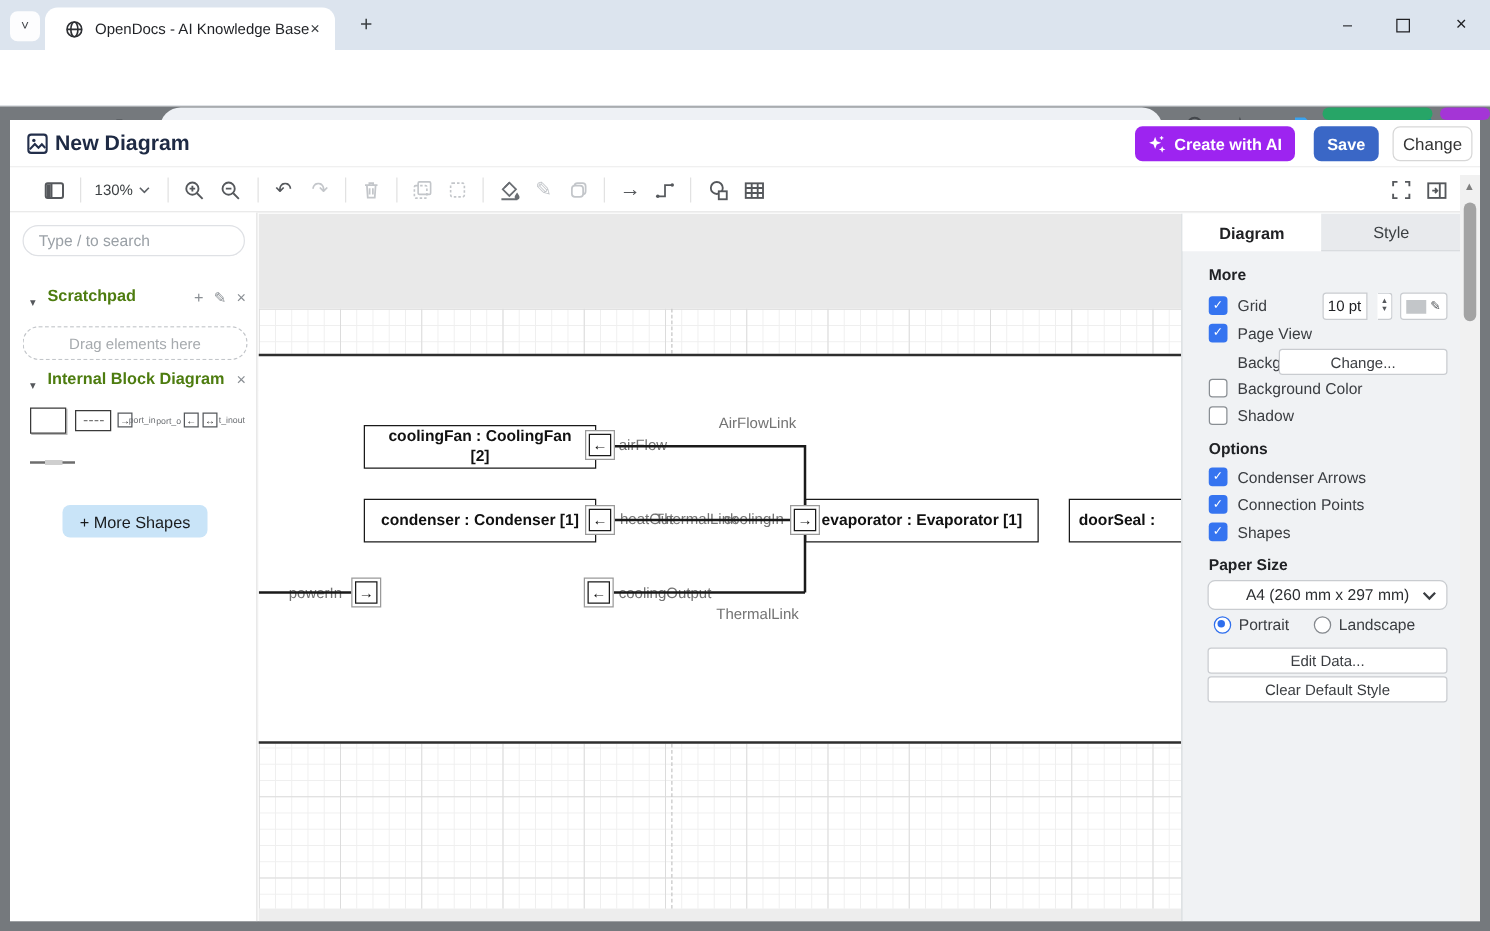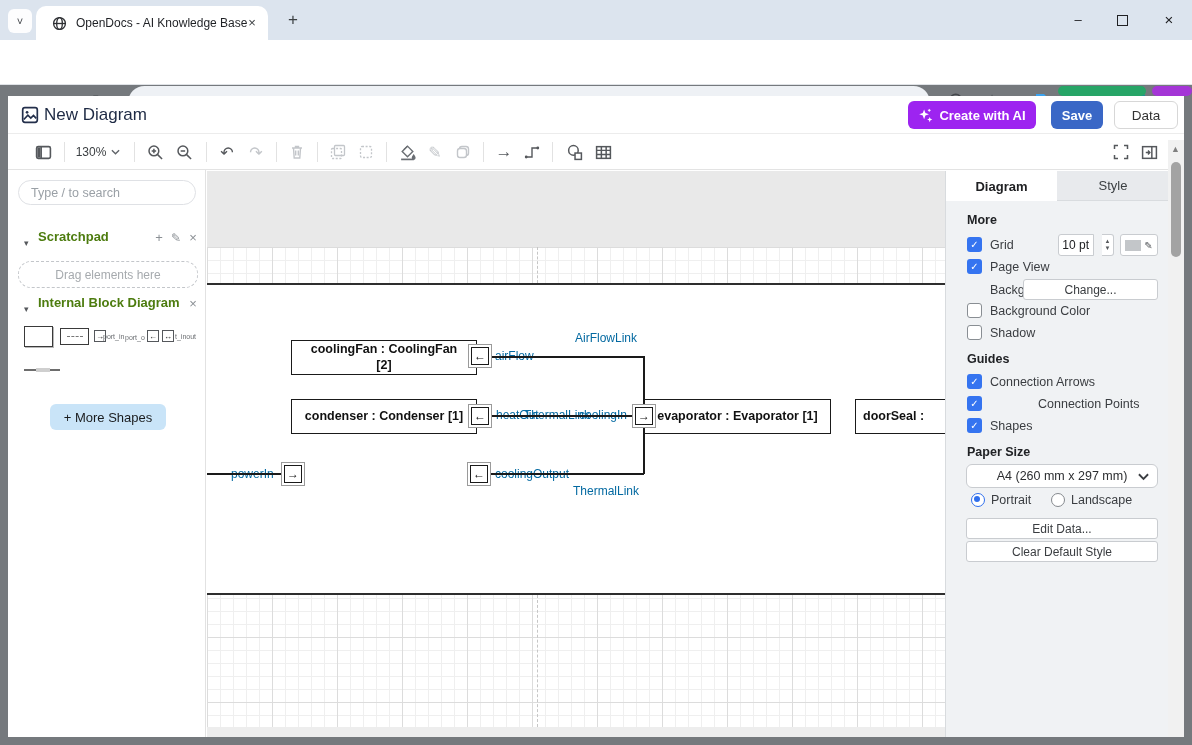--- a/index.html
+++ b/index.html
@@ -25,21 +25,21 @@
   .url-text { left:42px; top:8px; font-size:13px; color:#202124; white-space:nowrap; }
   .avatar { left:1120px; top:49px; width:27px; height:27px; border-radius:50%; background:#14919b; color:#fff; font-size:13px; font-weight:bold; display:flex; align-items:center; justify-content:center; }
 
   
   .peek { top:86px; height:10px; border-radius:5px; }
 
   .appcard { left:8px; top:96px; width:1176px; height:641px; background:#ffffff; overflow:hidden; }
 
   
   .apphead { left:0; top:0; width:1176px; height:38px; background:#fff; border-bottom:1px solid #ececec; }
-  .apptitle { left:36px; top:9px; font-size:17px; font-weight:normal; color:#1e2a44; }
+  .apptitle { left:36px; top:9px; font-size:17px; font-weight:bold; color:#1e2a44; }
   .btn { border-radius:6px; font-size:13px; font-weight:bold; display:flex; align-items:center; justify-content:center; }
   .btn-ai { left:900px; top:5px; width:128px; height:28px; background:#9d24f0; color:#fff; gap:6px; }
   .btn-save { left:1043px; top:5px; width:52px; height:28px; background:#3a67c6; color:#fff; }
   .btn-close { left:1106px; top:5px; width:64px; height:28px; background:#fff; border:1px solid #d7d7d7; color:#333; font-weight:normal; font-size:13.5px; }
 
   
   .dtoolbar { left:0; top:38px; width:1176px; height:36px; background:#fff; border-bottom:1px solid #e3e3e3; }
   .ti { top:5px; width:26px; height:26px; display:flex; align-items:center; justify-content:center; color:#55585c; font-size:16px; }
   .ti.dis { color:#c3c6ca; }
   .tsep { top:8px; width:1px; height:20px; background:#e2e2e2; }
@@ -67,21 +67,21 @@
       linear-gradient(#efefef 1px, transparent 1px),
       linear-gradient(90deg, #efefef 1px, transparent 1px);
     background-size:65px 65px, 65px 65px, 13px 13px, 13px 13px; }
   .guide-dash { left:330px; width:0; border-left:1px dashed #c6c6c6; }
   .ibd-frame { left:-20px; top:112px; width:790px; height:312px; background:#ffffff; border-top:2px solid #2e2e2e; border-bottom:2px solid #2e2e2e; }
   .blk { border:1.6px solid #1a1a1a; background:#fff; font-size:12.5px; font-weight:bold; color:#111; text-align:center; line-height:15.5px; padding-top:1px; }
   .blk .l-left { text-align:left; padding-left:7px; }
   .port-o { width:24px; height:24px; border:1px solid #9a9a9a; background:#fff; display:flex; align-items:center; justify-content:center; z-index:6; }
   .port-i { width:18px; height:18px; border:1.5px solid #1a1a1a; background:#fff; display:flex; align-items:center; justify-content:center; font-size:12px; color:#111; }
   .cline { background:#1a1a1a; z-index:4; }
-  .clbl { font-size:12px; color:#0369a1; white-space:nowrap; z-index:3; }
+  .clbl { font-size:12px; color:#737373; white-space:nowrap; z-index:3; }
   .hscroll-track { left:0; top:556px; width:738px; height:10px; background:#ededed; }
 
   
   .rpanel { left:937px; top:75px; width:223px; height:566px; background:#f0f2f4; border-left:1px solid #d8dbde; }
   .ptab { top:0; height:30px; display:flex; align-items:center; justify-content:center; font-size:13px; }
   .ptab.active { background:#ffffff; color:#202124; font-weight:bold; }
   .ptab.idle { background:#e8eaed; color:#3c4043; border-bottom:1px solid #d9dcdf; }
   .sec-title { font-size:12.5px; font-weight:bold; color:#202225; }
   .plabel { font-size:12.5px; color:#3a3d41; white-space:nowrap; }
   .cb { width:15px; height:15px; border-radius:3px; }
@@ -184,21 +184,21 @@
       <span>
         <svg width="15" height="15" viewBox="0 0 16 16" fill="#fff">
             <path d="M6.5 1.5l1.4 3.8 3.8 1.4-3.8 1.4-1.4 3.8-1.4-3.8-3.8-1.4 3.8-1.4z"></path>
             <path d="M12.5 9.5l.8 2 2 .8-2 .8-.8 2-.8-2-2-.8 2-.8z"></path>
             <path d="M12 1v3M10.5 2.5h3" stroke="#fff" stroke-width="1"></path>
           </svg>
       </span>
       <span>Create with AI</span>
     </div>
     <div class="abs btn btn-save">Save</div>
-    <div class="abs btn btn-close">Data</div>
+    <div class="abs btn btn-close">Change</div>
   </div>
 
   <div class="abs dtoolbar">
     <div class="abs ti" style="left:22px;">
       <svg width="17" height="17" viewBox="0 0 16 16" fill="none" stroke="currentColor" stroke-width="1.5">
           <rect x="1.5" y="2.5" width="13" height="11" rx="1.5"></rect>
           <path d="M5.8 2.5v11"></path>
           <rect x="2.2" y="3.2" width="3" height="9.6" fill="currentColor" stroke="none"></rect>
         </svg>
     </div>
@@ -410,27 +410,27 @@
 
     <div class="abs plabel" style="left:44px;top:112px;">Background</div>
     <div class="abs pbtn" style="left:77px;top:108px;width:135px;height:21px;">Change...</div>
 
     <div class="abs cb off" style="left:21px;top:132px;"></div>
     <div class="abs plabel" style="left:44px;top:133px;">Background Color</div>
 
     <div class="abs cb off" style="left:21px;top:154px;"></div>
     <div class="abs plabel" style="left:44px;top:155px;">Shadow</div>
 
-    <div class="abs sec-title" style="left:21px;top:181px;">Guides</div>
+    <div class="abs sec-title" style="left:21px;top:181px;">Options</div>
 
     <div class="abs cb on" style="left:21px;top:203px;">✓</div>
-    <div class="abs plabel" style="left:44px;top:204px;">Connection Arrows</div>
+    <div class="abs plabel" style="left:44px;top:204px;">Condenser Arrows</div>
 
     <div class="abs cb on" style="left:21px;top:225px;">✓</div>
-    <div class="abs plabel" style="left:44px;top:226px;margin-left:48px;">Connection Points</div>
+    <div class="abs plabel" style="left:44px;top:226px;">Connection Points</div>
 
     <div class="abs cb on" style="left:21px;top:247px;">✓</div>
     <div class="abs plabel" style="left:44px;top:248px;">Shapes</div>
 
     <div class="abs sec-title" style="left:21px;top:274px;">Paper Size</div>
     <div class="abs pselect" style="left:20px;top:293px;width:192px;height:24px;">
       <span>A4 (260 mm x 297 mm)</span>
       <svg class="abs" style="right:8px;top:8px;" width="11" height="8" viewBox="0 0 12 8" fill="none" stroke="#3a3d41" stroke-width="2">
           <path d="M1 1l5 5 5-5"></path>
         </svg>

